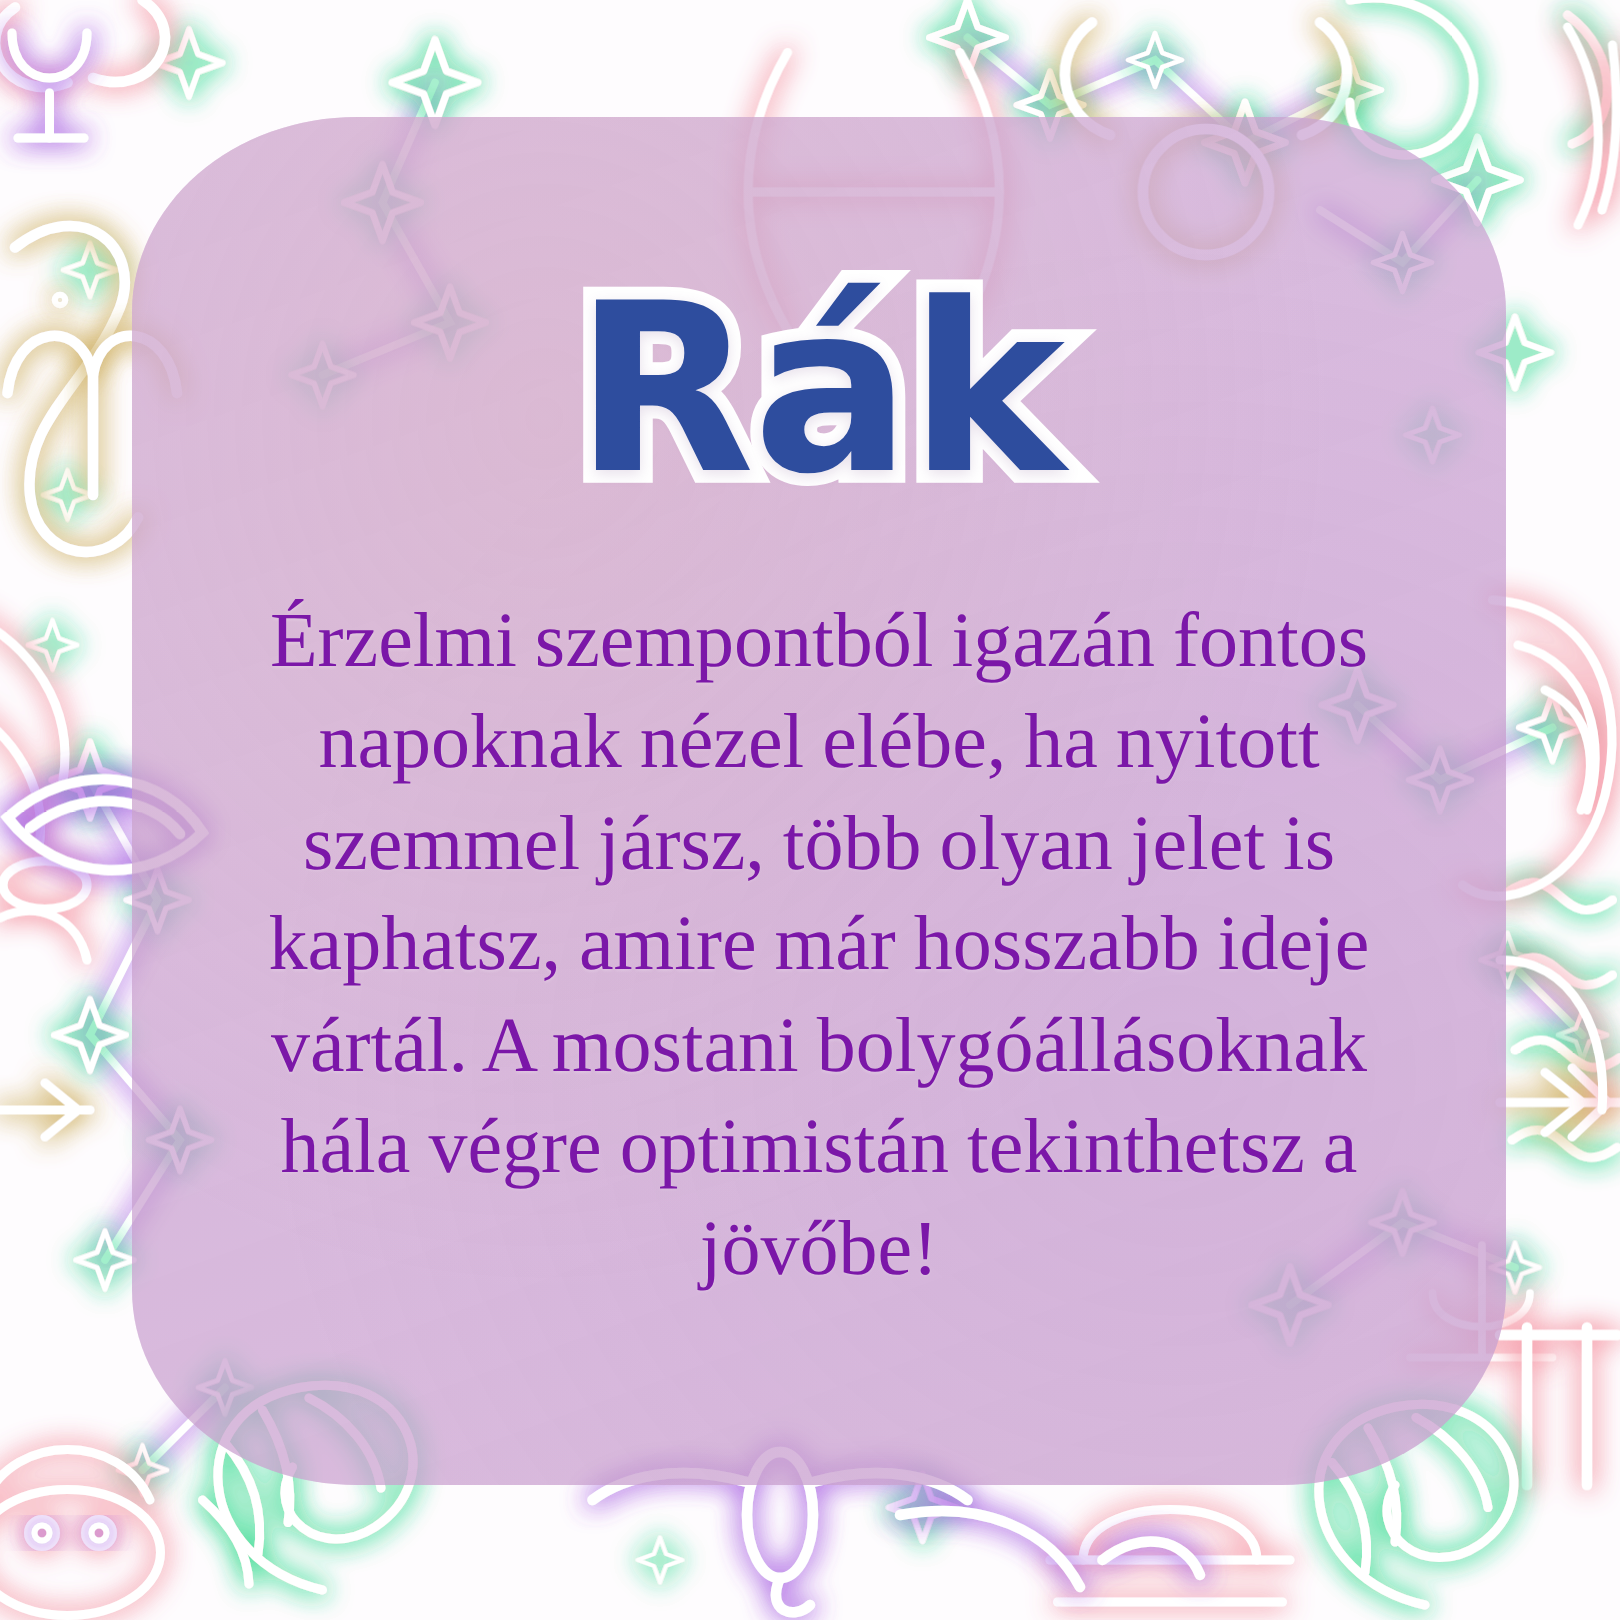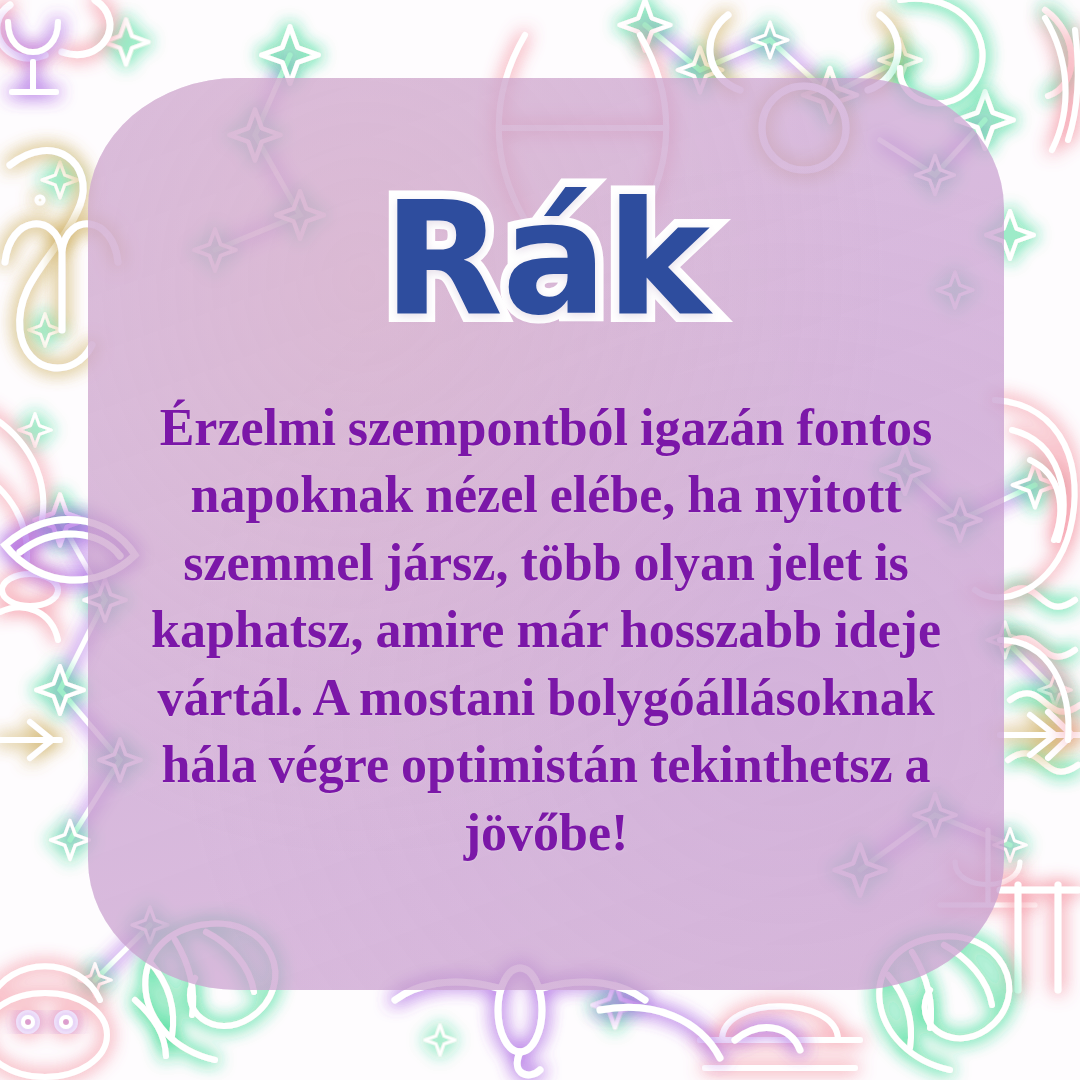--- a/index.html
+++ b/index.html
@@ -79,21 +79,21 @@
     user-select: none;
   }
 
   #body-text {
     margin: 0;
     padding: 62px 46px 0 46px;
     width: 100%;
     box-sizing: border-box;
     text-align: center;
     font-family: "Liberation Serif", "DejaVu Serif", serif;
-    font-weight: 700;
+    font-weight: 400;
     font-size: 52px;
     line-height: 1.30;
     color: #7b17a8;
     text-shadow: 0 1px 2px rgba(255,255,255,0.20);
     word-spacing: -1px;
   }
 </style>
 </head>
 <body>
 

